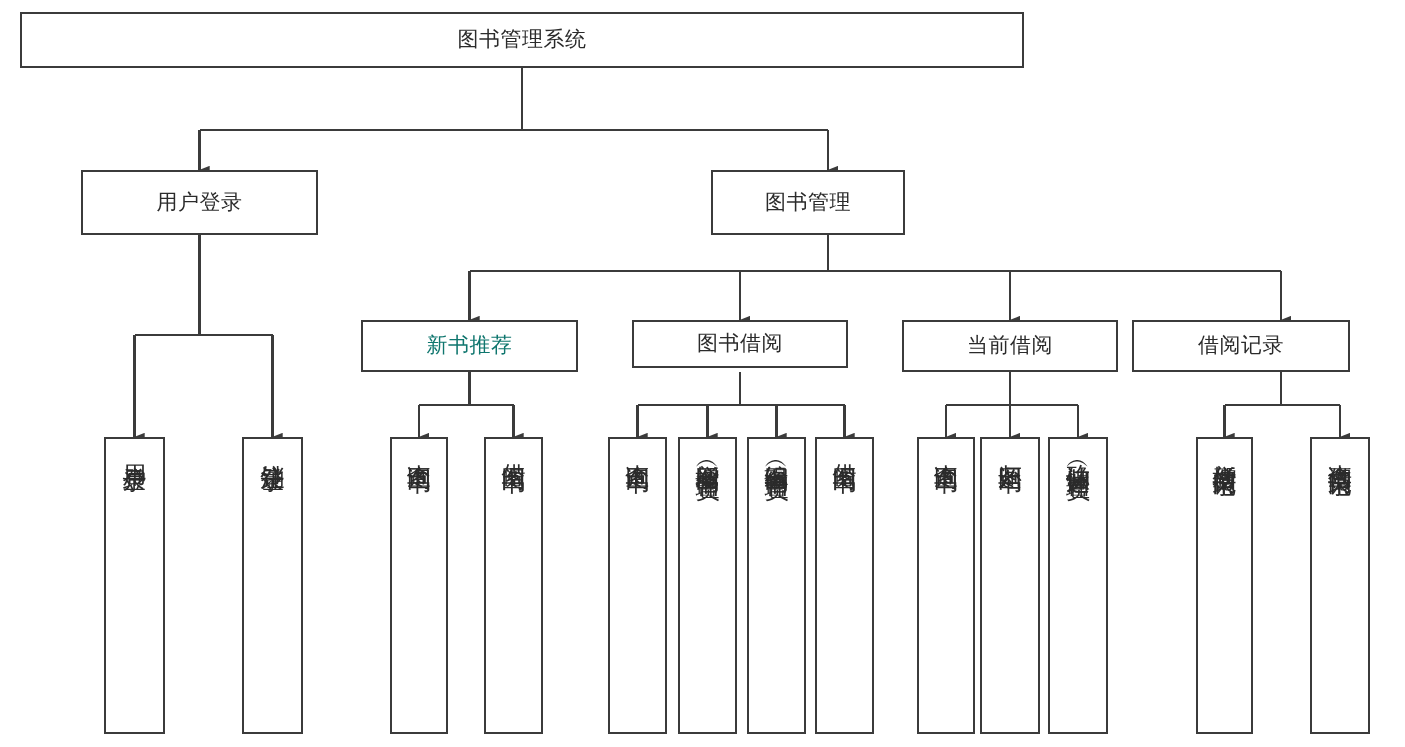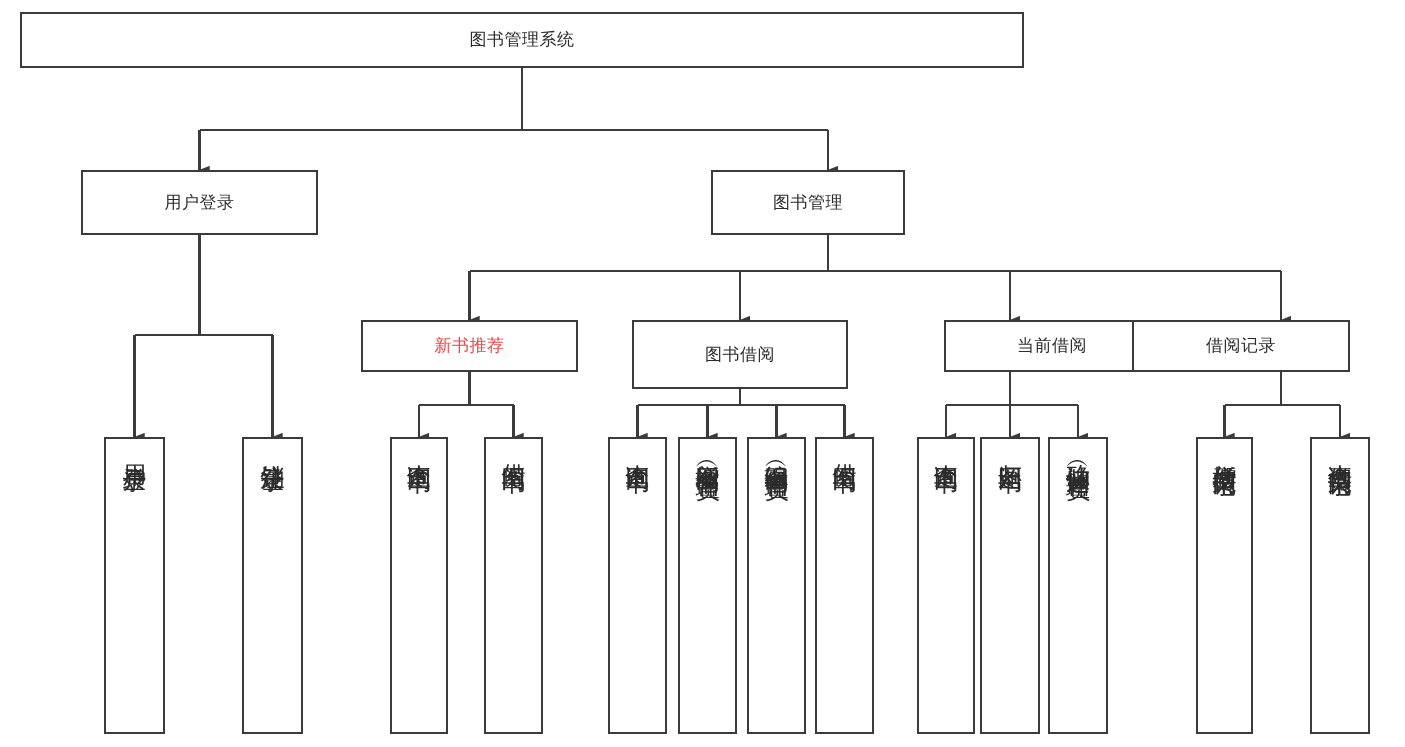--- a/index.html
+++ b/index.html
@@ -23,21 +23,21 @@
     overflow:hidden;
   }
   .node-label{
     color:#2b2b2b;
     line-height:1.12;
     text-align:center;
     white-space:pre;
     user-select:none;
   }
   .node-horizontal .node-label{
-    font-size:17px;
+    font-size:21px;
     letter-spacing:0.5px;
   }
   .node-vertical{
     align-items:flex-start;
     padding-top:6px;
   }
   .node-vertical .node-label{
     writing-mode:vertical-rl;
     text-orientation:upright;
     font-size:24px;
@@ -106,26 +106,26 @@
       <div class="node-box node-horizontal" style="left: 20px; top: 12px; width: 1004px; height: 56px; border-color: rgb(59, 59, 59); background: rgb(255, 255, 255);">
         <span class="node-label" style="color: rgb(43, 43, 43);">图书管理系统</span>
       </div>
       <div class="node-box node-horizontal" style="left: 81px; top: 170px; width: 237px; height: 65px; border-color: rgb(59, 59, 59); background: rgb(255, 255, 255);">
         <span class="node-label" style="color: rgb(43, 43, 43);">用户登录</span>
       </div>
       <div class="node-box node-horizontal" style="left: 711px; top: 170px; width: 194px; height: 65px; border-color: rgb(59, 59, 59); background: rgb(255, 255, 255);">
         <span class="node-label" style="color: rgb(43, 43, 43);">图书管理</span>
       </div>
       <div class="node-box node-horizontal" style="left: 361px; top: 320px; width: 217px; height: 52px; border-color: rgb(59, 59, 59); background: rgb(255, 255, 255);">
-        <span class="node-label" style="color: #ef4444; text-align: center;">新书推荐</span>
+        <span class="node-label" style="color: #0f766e; text-align: center;">新书推荐</span>
       </div>
-      <div class="node-box node-horizontal" style="left: 632px; top: 320px; width: 216px; height: 69px; border-color: rgb(59, 59, 59); background: rgb(255, 255, 255);">
+      <div class="node-box node-horizontal" style="left: 632px; top: 320px; width: 216px; height: 48px; border-color: rgb(59, 59, 59); background: rgb(255, 255, 255);">
         <span class="node-label" style="color: rgb(43, 43, 43);">图书借阅</span>
       </div>
-      <div class="node-box node-horizontal" style="left: 944px; top: 320px; width: 216px; height: 52px; border-color: rgb(59, 59, 59); background: rgb(255, 255, 255);">
+      <div class="node-box node-horizontal" style="left: 902px; top: 320px; width: 216px; height: 52px; border-color: rgb(59, 59, 59); background: rgb(255, 255, 255);">
         <span class="node-label" style="color: rgb(43, 43, 43);">当前借阅</span>
       </div>
       <div class="node-box node-horizontal" style="left: 1132px; top: 320px; width: 218px; height: 52px; border-color: rgb(59, 59, 59); background: rgb(255, 255, 255);">
         <span class="node-label" style="color: rgb(43, 43, 43);">借阅记录</span>
       </div>
       <div class="node-box node-vertical" style="left: 104px; top: 437px; width: 61px; height: 297px; border-color: rgb(59, 59, 59); background: rgb(255, 255, 255);">
         <span class="node-label" style="color: rgb(43, 43, 43);">用户登录</span>
       </div>
       <div class="node-box node-vertical" style="left: 242px; top: 437px; width: 61px; height: 297px; border-color: rgb(59, 59, 59); background: rgb(255, 255, 255);">
         <span class="node-label" style="color: rgb(43, 43, 43);">注销登录</span>

